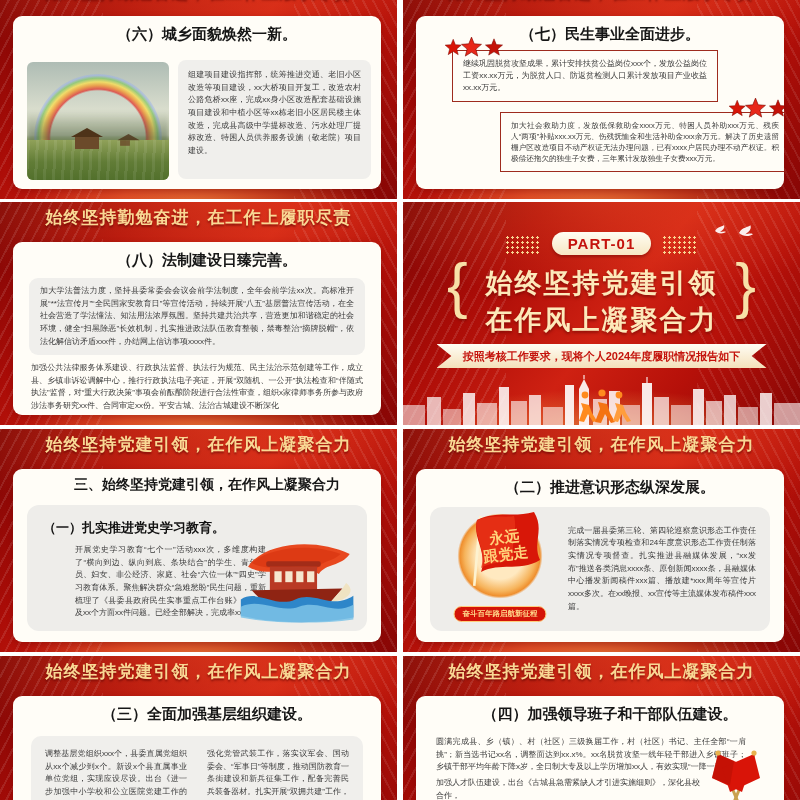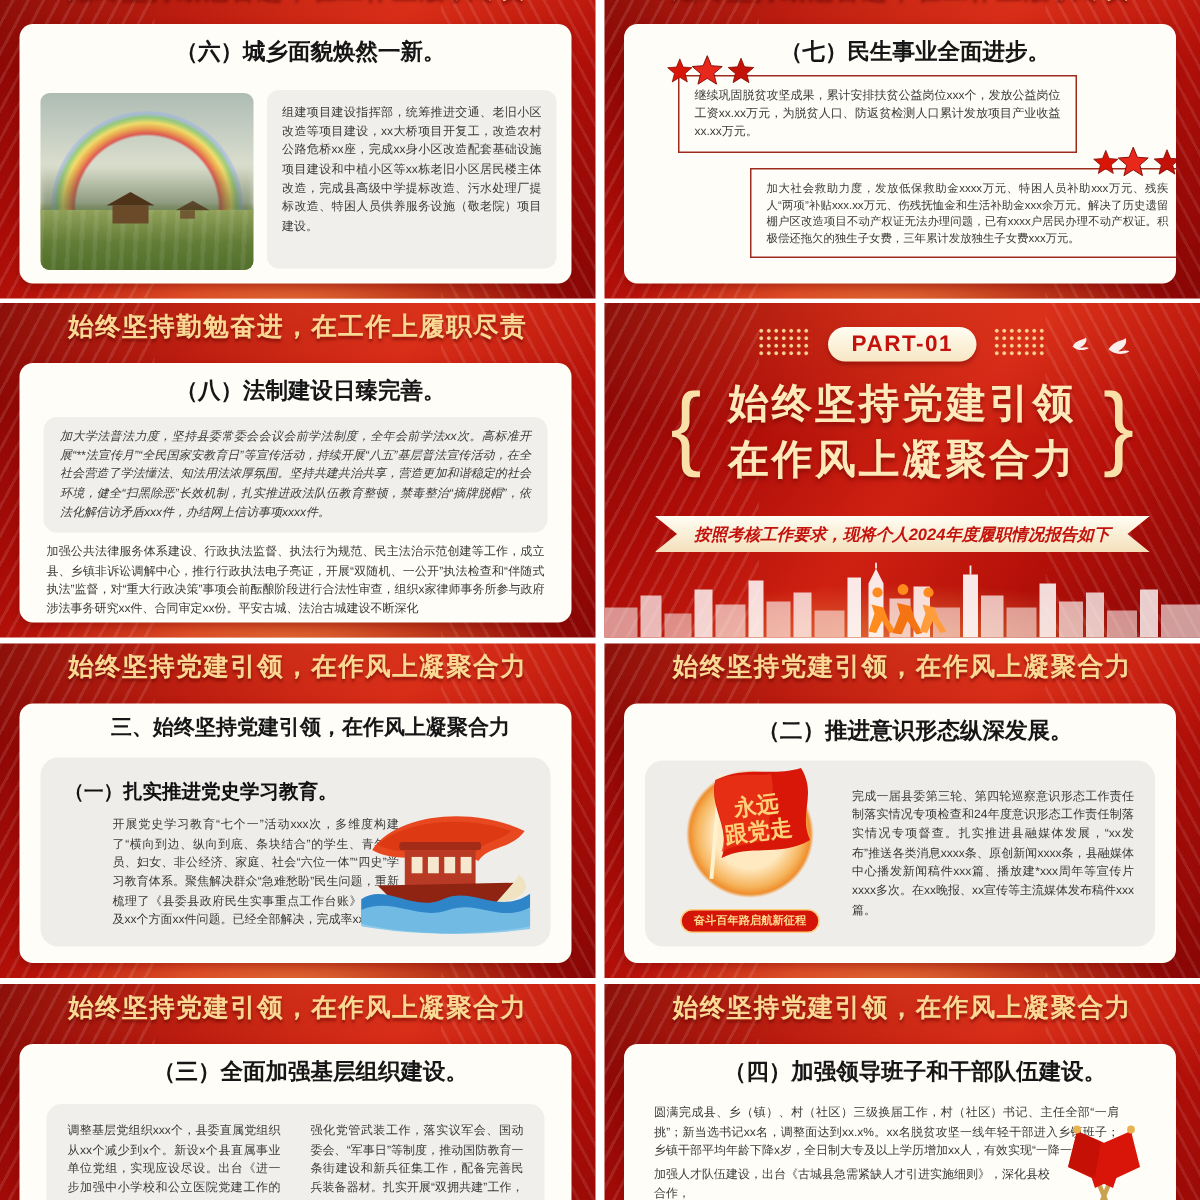--- a/index.html
+++ b/index.html
@@ -15,21 +15,21 @@
   .s::before{content:"";position:absolute;inset:0;z-index:0;
      background-image:
        repeating-linear-gradient(118deg, rgba(255,255,255,.10) 0 2px, rgba(255,255,255,0) 2px 9px),
        repeating-linear-gradient(62deg, rgba(255,255,255,.09) 0 2px, rgba(255,255,255,0) 2px 9px);
      background-size:26% 100%,26% 100%;background-position:left bottom,right bottom;background-repeat:no-repeat;}
   .hdr{position:relative;z-index:2;height:30px;display:flex;align-items:center;justify-content:center;
        font-size:17px;font-weight:bold;color:#f9d894;letter-spacing:1px;text-shadow:0 2px 2px rgba(90,0,0,.55);white-space:nowrap;}
   .card{position:absolute;z-index:1;left:13px;right:16px;top:40px;bottom:10px;background:#fffdf7;
         border-radius:9px;box-shadow:0 2px 6px rgba(110,8,0,.35);overflow:hidden;}
   .stitle{margin-top:9px;text-align:center;font-size:15px;font-weight:bold;color:#161616;margin-left:20px;}
-  .gbox{position:relative;margin:8px 16px 0;background:#f0efec;border-radius:9px;padding:7px 11px;font-style:italic;}
+  .gbox{position:relative;margin:8px 16px 0;background:#f0efec;border-radius:9px;padding:7px 11px;}
   .bt{font-size:8px;line-height:1.58;color:#3a3a3a;text-align:justify;}
 
   
   .r1{top:-24px}.r2{top:202px}.r3{top:429px}.r4{top:656px}
   .c1{left:0}.c2{left:403px}
 
   
   .photo{position:absolute;left:14px;top:46px;width:142px;height:118px;border-radius:6px;overflow:hidden;
          background:linear-gradient(180deg,#aebcb4 0%,#d9ddcd 40%,#cfd3b8 62%,#9fae72 66%);}
   .mtn{position:absolute;left:0;right:0;top:42%;height:26%;filter:blur(2px);
@@ -48,34 +48,34 @@
 
   
   .wbox{position:absolute;background:#fffdf7;border:1px solid #9e2b1e;padding:7px 10px;}
   .s2-b1{left:36px;top:34px;width:244px;}
   .s2-b2{left:84px;top:96px;width:268px;}
   .stars{position:absolute;width:74px;height:26px;}
   .st1{left:-10px;top:-16px;}
   .st2{right:-12px;top:-17px;}
 
   
-  .part-head{position:relative;z-index:2;display:flex;align-items:flex-start;justify-content:center;gap:11px;margin-top:16px;}
+  .part-head{position:relative;z-index:2;display:flex;align-items:flex-end;justify-content:center;gap:11px;margin-top:30px;}
   .part-capsule{background:linear-gradient(180deg,#fffdf2,#f7e7c4);color:#c4130c;font-weight:bold;font-size:15px;
        padding:3px 16px;border-radius:15px;letter-spacing:1px;box-shadow:0 2px 3px rgba(90,0,0,.4);}
   .dots{width:36px;height:20px;background-image:radial-gradient(circle, rgba(250,222,152,.95) 1px, rgba(0,0,0,0) 1.4px);
        background-size:5px 5px;}
   .part-title{position:relative;z-index:2;text-align:center;font-size:27px;line-height:37px;font-weight:900;
        color:#fde9ba;letter-spacing:2px;text-shadow:0 2px 3px rgba(110,8,3,.65);}
   .brace{position:absolute;z-index:2;top:52px;font-size:62px;font-weight:200;color:#f8e0a8;line-height:1;
        text-shadow:0 2px 2px rgba(110,8,3,.5);}
   .brace-l{left:44px}.brace-r{right:44px}
   .part-ribbon{position:absolute;z-index:2;left:50%;top:142px;transform:translateX(-50%);width:330px;height:24px;
        display:flex;align-items:center;justify-content:center;font-size:11px;font-weight:bold;color:#c4130c;
        background:linear-gradient(180deg,#fffdf4,#f4e0ba);
-       clip-path:polygon(0 0,100% 0,95.5% 50%,100% 100%,0 100%,4.5% 50%);font-style:italic;}
+       clip-path:polygon(0 0,100% 0,95.5% 50%,100% 100%,0 100%,4.5% 50%);}
   .skyline{position:absolute;z-index:1;left:0;right:0;bottom:0;height:50px;}
   .runners{position:absolute;z-index:2;left:50%;bottom:2px;transform:translateX(-50%);}
   .doves{position:absolute;z-index:2;right:44px;top:22px;display:flex;gap:8px;}
 
   
   .s5-box{position:absolute;left:14px;right:14px;top:36px;bottom:11px;background:#eeedea;border-radius:12px;padding:10px 16px;}
   .s5-sub{font-size:13px;font-weight:bold;color:#111;margin:4px 0 7px;}
   .s5-body{width:62%;margin-left:32px;}
   .boat{position:absolute;right:10px;top:28px;}
 

